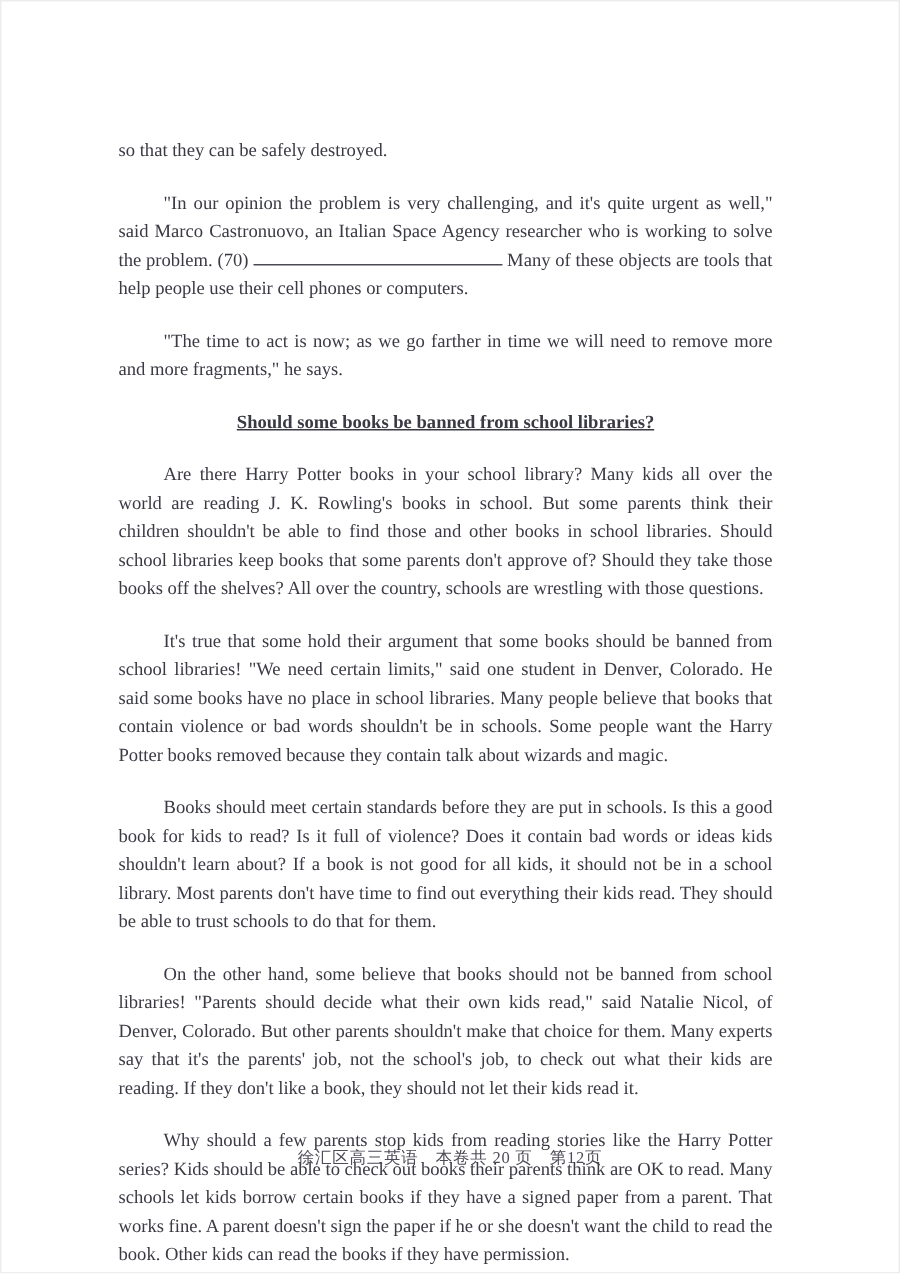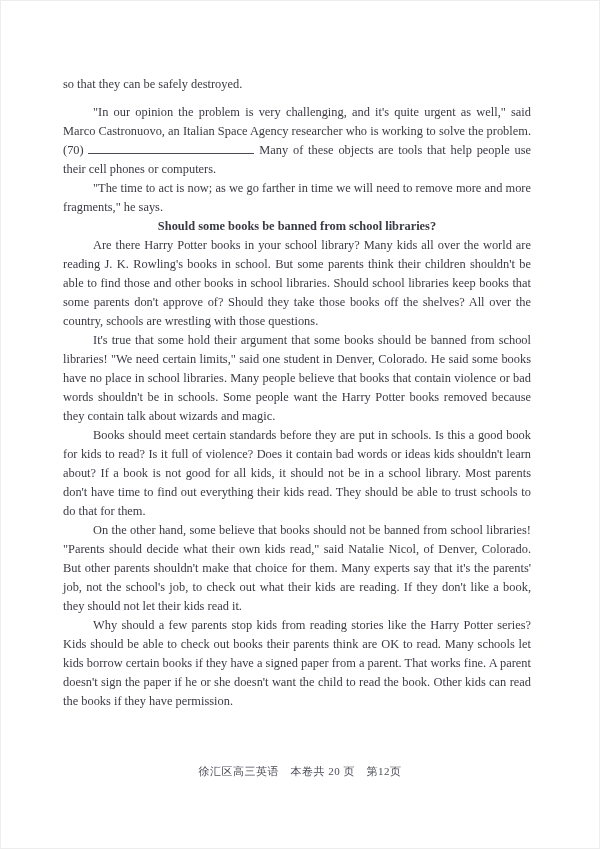--- a/index.html
+++ b/index.html
@@ -21,21 +21,21 @@
   .content {
     position: absolute;
     left: 62px;
     top: 74px;
     width: 468px;
     font-size: 12.4px;
     line-height: 19px;
     text-align: justify;
   }
   .content p {
-    margin: 0;
+    margin: 16px;
     text-indent: 30px;
   }
   p.no-indent {
     text-indent: 0;
   }
   p.cont-para {
     text-indent: 0;
     margin-bottom: 9px; 
   }
   .section-heading {
@@ -43,20 +43,21 @@
     text-indent: 0 !important;
     margin-top: 15px !important;
   }
   .directions .label {
     font-weight: bold;
   }
   .passage-title {
     text-align: center;
     text-indent: 0 !important;
     font-weight: bold;
+    text-decoration: underline;
   }
   .answer-blank {
     display: inline-block;
     width: 166px;
     height: 12px;
     border-bottom: 1px solid #4a4a55;
     vertical-align: baseline;
   }
   .footer {
     position: absolute;

